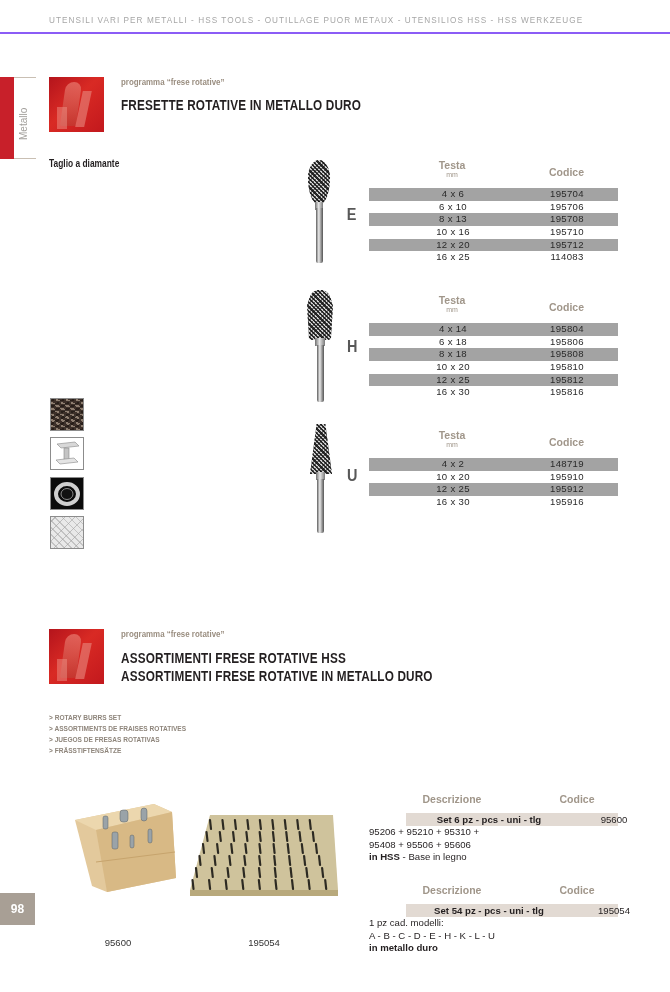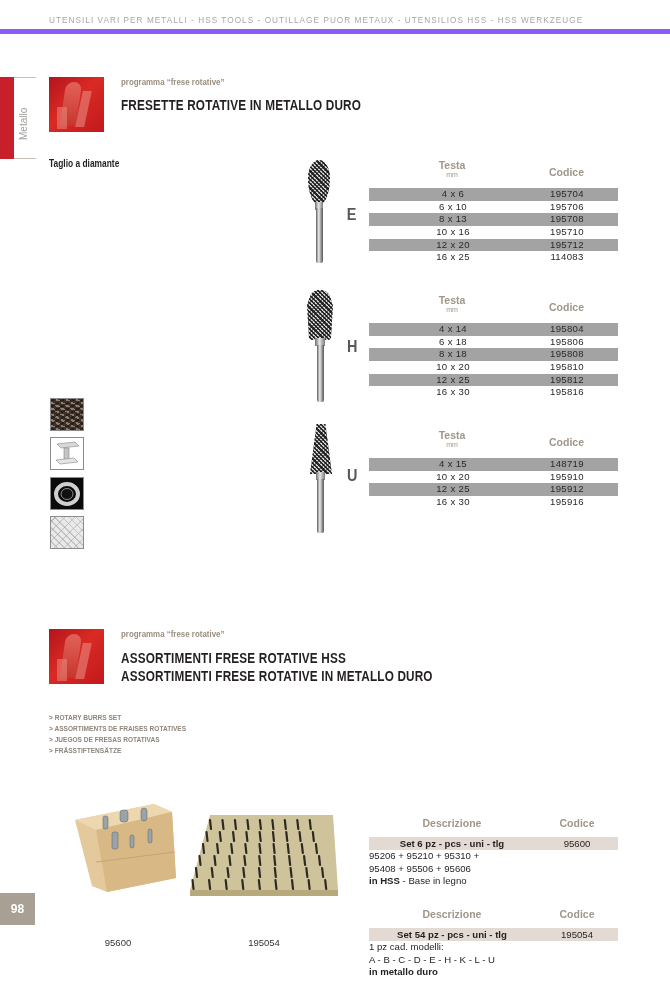--- a/index.html
+++ b/index.html
@@ -1,19 +1,19 @@
 <!DOCTYPE html>
 <html><head>
 <meta charset="utf-8">
 <style>
   * { margin:0; padding:0; box-sizing:border-box; }
   html, body { width:670px; height:992px; background:#ffffff; overflow:hidden; }
   body { position:relative; font-family:"Liberation Sans", sans-serif; color:#231f20; }
 
-  .topbar { position:absolute; left:0; top:0; width:670px; height:34px; border-bottom:5px solid #8b5cf6; }
+  .topbar { position:absolute; left:0; top:0; width:670px; height:34px; border-bottom:2px solid #8b5cf6; }
   .topbar-text { position:absolute; left:49px; top:16px; font-family:"Liberation Sans", sans-serif; font-size:8.2px; letter-spacing:1.05px; color:#a6a6a6; white-space:nowrap; }
 
   .side-tab-red { position:absolute; left:0; top:77px; width:14px; height:82px; background:#c8202a; }
   .side-tab-lines { position:absolute; left:14px; top:77px; width:22px; height:82px; border-top:1px solid #c9bfb3; border-bottom:1px solid #c9bfb3; }
   .side-tab-label { position:absolute; left:18px; top:140px; transform:rotate(-90deg); transform-origin:0 0; font-size:10px; color:#a19e9a; white-space:nowrap; }
 
   .brand-img { position:absolute; width:55px; height:55px; background:linear-gradient(135deg,#b4141c 0%,#d92a24 45%,#c2181d 100%); overflow:hidden; }
   .brand-img .s1 { position:absolute; left:14px; top:5px; width:16px; height:44px; background:linear-gradient(180deg,#e8766c,#c23b32); border-radius:8px 8px 2px 2px; transform:skewX(-8deg); opacity:.75; }
   .brand-img .s2 { position:absolute; left:30px; top:14px; width:9px; height:36px; background:#e8897f; opacity:.6; transform:skewX(-12deg); }
   .brand-img .s3 { position:absolute; left:8px; top:30px; width:10px; height:22px; background:#f09c90; opacity:.45; }
@@ -52,24 +52,24 @@
   .lang-list { position:absolute; left:49px; top:712px; }
   .lang-item { font-size:8px; font-weight:bold; color:#8e857b; line-height:11px; transform:scaleX(.82); transform-origin:0 0; white-space:nowrap; }
 
   .img-block { position:absolute; left:72px; top:800px; width:104px; height:98px; }
   .img-board { position:absolute; left:188px; top:810px; width:152px; height:86px; }
   .img-caption { position:absolute; font-size:9.5px; color:#333; text-align:center; width:80px; }
 
   .page-num { position:absolute; left:0; top:893px; width:35px; height:32px; background:#a89f95; color:#fff; font-weight:bold; font-size:12px; text-align:center; line-height:32px; }
 
   .set-tbl { position:absolute; left:369px; width:249px; }
-  .set-head { position:relative; height:20px;margin-top:24px; }
+  .set-head { position:relative; height:20px; }
   .set-head .h1 { position:absolute; left:0; width:166px; text-align:center; font-size:10.5px; font-weight:bold; color:#a0968a; }
   .set-head .h2 { position:absolute; left:168px; width:80px; text-align:center; font-size:10.5px; font-weight:bold; color:#a0968a; }
-  .set-row { position:relative; height:13px; background:#e2dad3; font-size:9.6px; line-height:13px; }
+  .set-row { position:relative; height:13px; background:#e2dad3; font-size:9.6px; line-height:13px;margin-left:37px; }
   .set-row .t { position:absolute; left:0; width:166px; text-align:center; font-weight:bold; }
   .set-row .c { position:absolute; left:168px; width:80px; text-align:center; }
   .set-desc { width:166px; text-align:left; font-size:9.6px; line-height:12.5px; color:#231f20; }
   .set-desc b { font-weight:bold; }
 </style>
 </head>
 <body>
 
 <div class="topbar">
   <div class="topbar-text">UTENSILI VARI PER METALLI - HSS TOOLS - OUTILLAGE PUOR METAUX - UTENSILIOS HSS - HSS WERKZEUGE</div>
@@ -170,21 +170,21 @@
   <div class="shank" style="left:9px; top:55px; width:7px; height:54px;"></div>
 </div>
 <div class="type-letter" style="left:346px; top:466px;">U</div>
 
 <div class="tbl" style="top:430px;">
   <div class="tbl-head">
     <div class="th-testa"><span>Testa</span><span class="th-mm">mm</span></div>
     <div class="th-codice">Codice</div>
   </div>
   <div class="row shade">
-      <span class="dim">4 x 15</span>
+      <span class="dim">4 x 2</span>
       <span class="code">148719</span>
     </div>
   <div class="row">
       <span class="dim">10 x 20</span>
       <span class="code">195910</span>
     </div>
   <div class="row shade">
       <span class="dim">12 x 25</span>
       <span class="code">195912</span>
     </div>

